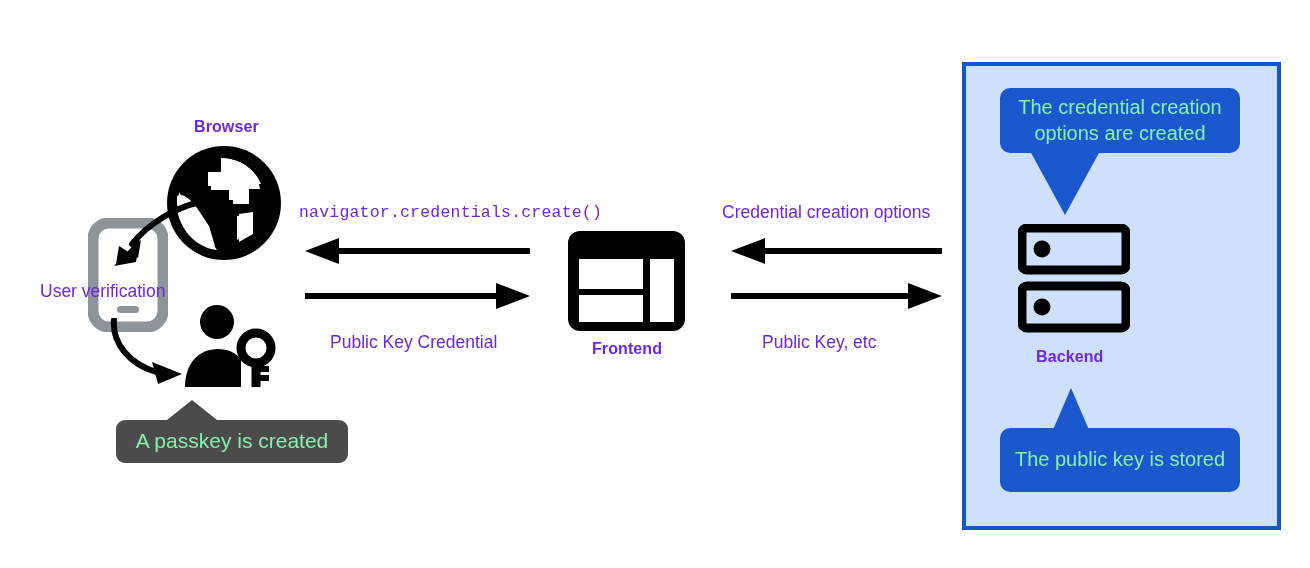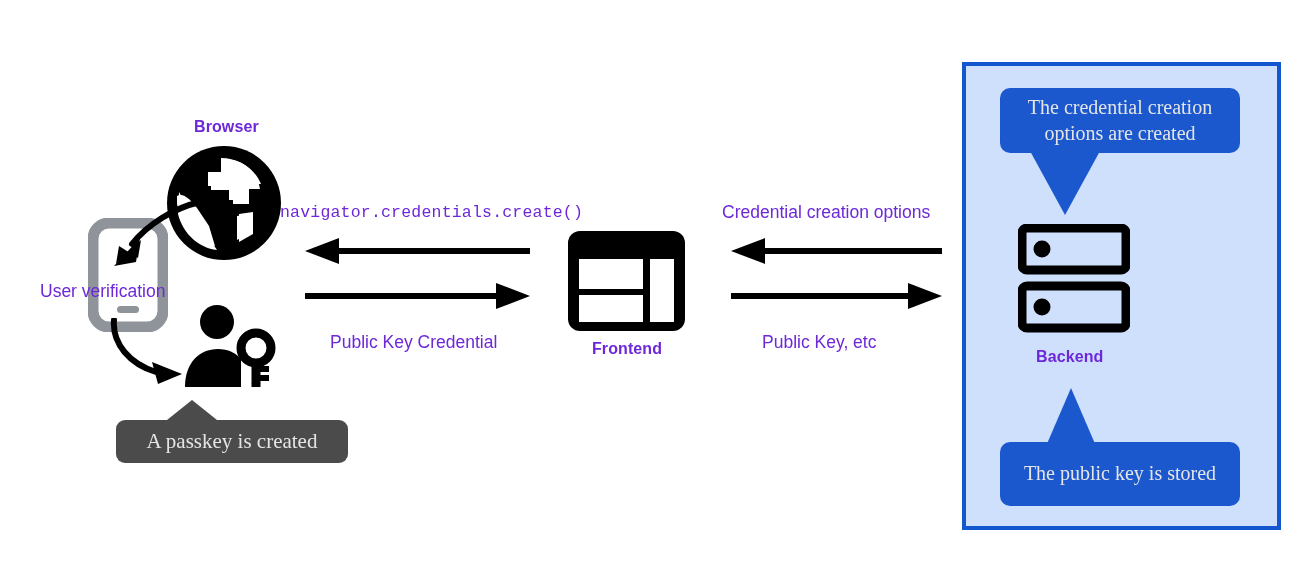--- a/index.html
+++ b/index.html
@@ -28,23 +28,23 @@
   
   .backend-panel{
     position:absolute;left:962px;top:62px;width:319px;height:468px;
     background:#cfe0fc;border:4px solid #1257cd;box-sizing:border-box;
   }
 
   
   .callout{
     position:absolute;box-sizing:border-box;
     display:flex;align-items:center;justify-content:center;
-    text-align:center;color:#e5e5e5;border-radius:10px;
+    text-align:center;color:#86efac;border-radius:10px;
     font-size:20px;line-height:1.28;font-weight:400;
-    font-family:Liberation Serif, serif;
+    font-family:Liberation Sans, sans-serif;
   }
   .callout-blue{background:#1b58ce;}
   .callout-dark{background:#4b4b4b;border-radius:9px;font-size:21px;}
 
   
   .icon{position:absolute;}
 </style>
 </head>
 <body>
 
@@ -64,21 +64,21 @@
     <rect x="4" y="62" width="104" height="42" rx="5" ry="5" fill="none" stroke="#000000" stroke-width="9"></rect>
     <circle cx="24" cy="83" r="8.5" fill="#000000"></circle>
   </svg>
 
   <div class="lbl lbl-bold" style="left:1036px;top:348px;">Backend</div>
 
   <svg class="abs" style="left:1040px;top:388px;" width="62" height="72">
     <polygon points="31,0 62,72 0,72" fill="#1b58ce"></polygon>
   </svg>
 
-  <div class="callout callout-blue" style="left:1000px;top:442px;width:240px;height:64px;padding:0 12px;">The public key is stored</div>
+  <div class="callout callout-blue" style="left:1000px;top:428px;width:240px;height:64px;padding:0 12px;">The public key is stored</div>
 
   <div class="lbl lbl-bold" style="left:194px;top:118px;">Browser</div>
 
   <svg class="icon" style="left:88px;top:218px;" width="80" height="114" viewBox="0 0 80 114">
     <rect x="5" y="5" width="70" height="104" rx="16" ry="16" fill="none" stroke="#8f949a" stroke-width="11"></rect>
     <rect x="29" y="88" width="22" height="7" rx="3.5" ry="3.5" fill="#8f949a"></rect>
   </svg>
 
   <svg class="icon" style="left:163px;top:142px;" width="122" height="122" viewBox="0 0 122 122">
     <circle cx="61" cy="61" r="57" fill="#000000"></circle>
@@ -131,21 +131,21 @@
   <div class="callout callout-dark" style="left:116px;top:420px;width:232px;height:43px;padding:0 8px;">A passkey is created</div>
 
   <svg class="icon" style="left:568px;top:231px;" width="117" height="100" viewBox="0 0 117 100">
     <rect x="0" y="0" width="117" height="100" rx="12" ry="12" fill="#000000"></rect>
     <rect x="11" y="28" width="64" height="30" fill="#ffffff"></rect>
     <rect x="11" y="64" width="64" height="27" fill="#ffffff"></rect>
     <rect x="82" y="28" width="24" height="63" fill="#ffffff"></rect>
   </svg>
   <div class="lbl lbl-bold" style="left:592px;top:340px;">Frontend</div>
 
-  <div class="lbl lbl-mono" style="left:280px;top:203px;">navigator.credentials.create()</div>
+  <div class="lbl lbl-mono" style="left:299px;top:203px;">navigator.credentials.create()</div>
 
   <svg class="abs" style="left:305px;top:238px;" width="225" height="28">
     <rect x="26" y="10" width="199" height="6" fill="#000000"></rect>
     <polygon points="0,13 34,0 34,26" fill="#000000"></polygon>
   </svg>
 
   <svg class="abs" style="left:305px;top:283px;" width="225" height="28">
     <rect x="0" y="10" width="199" height="6" fill="#000000"></rect>
     <polygon points="225,13 191,0 191,26" fill="#000000"></polygon>
   </svg>

